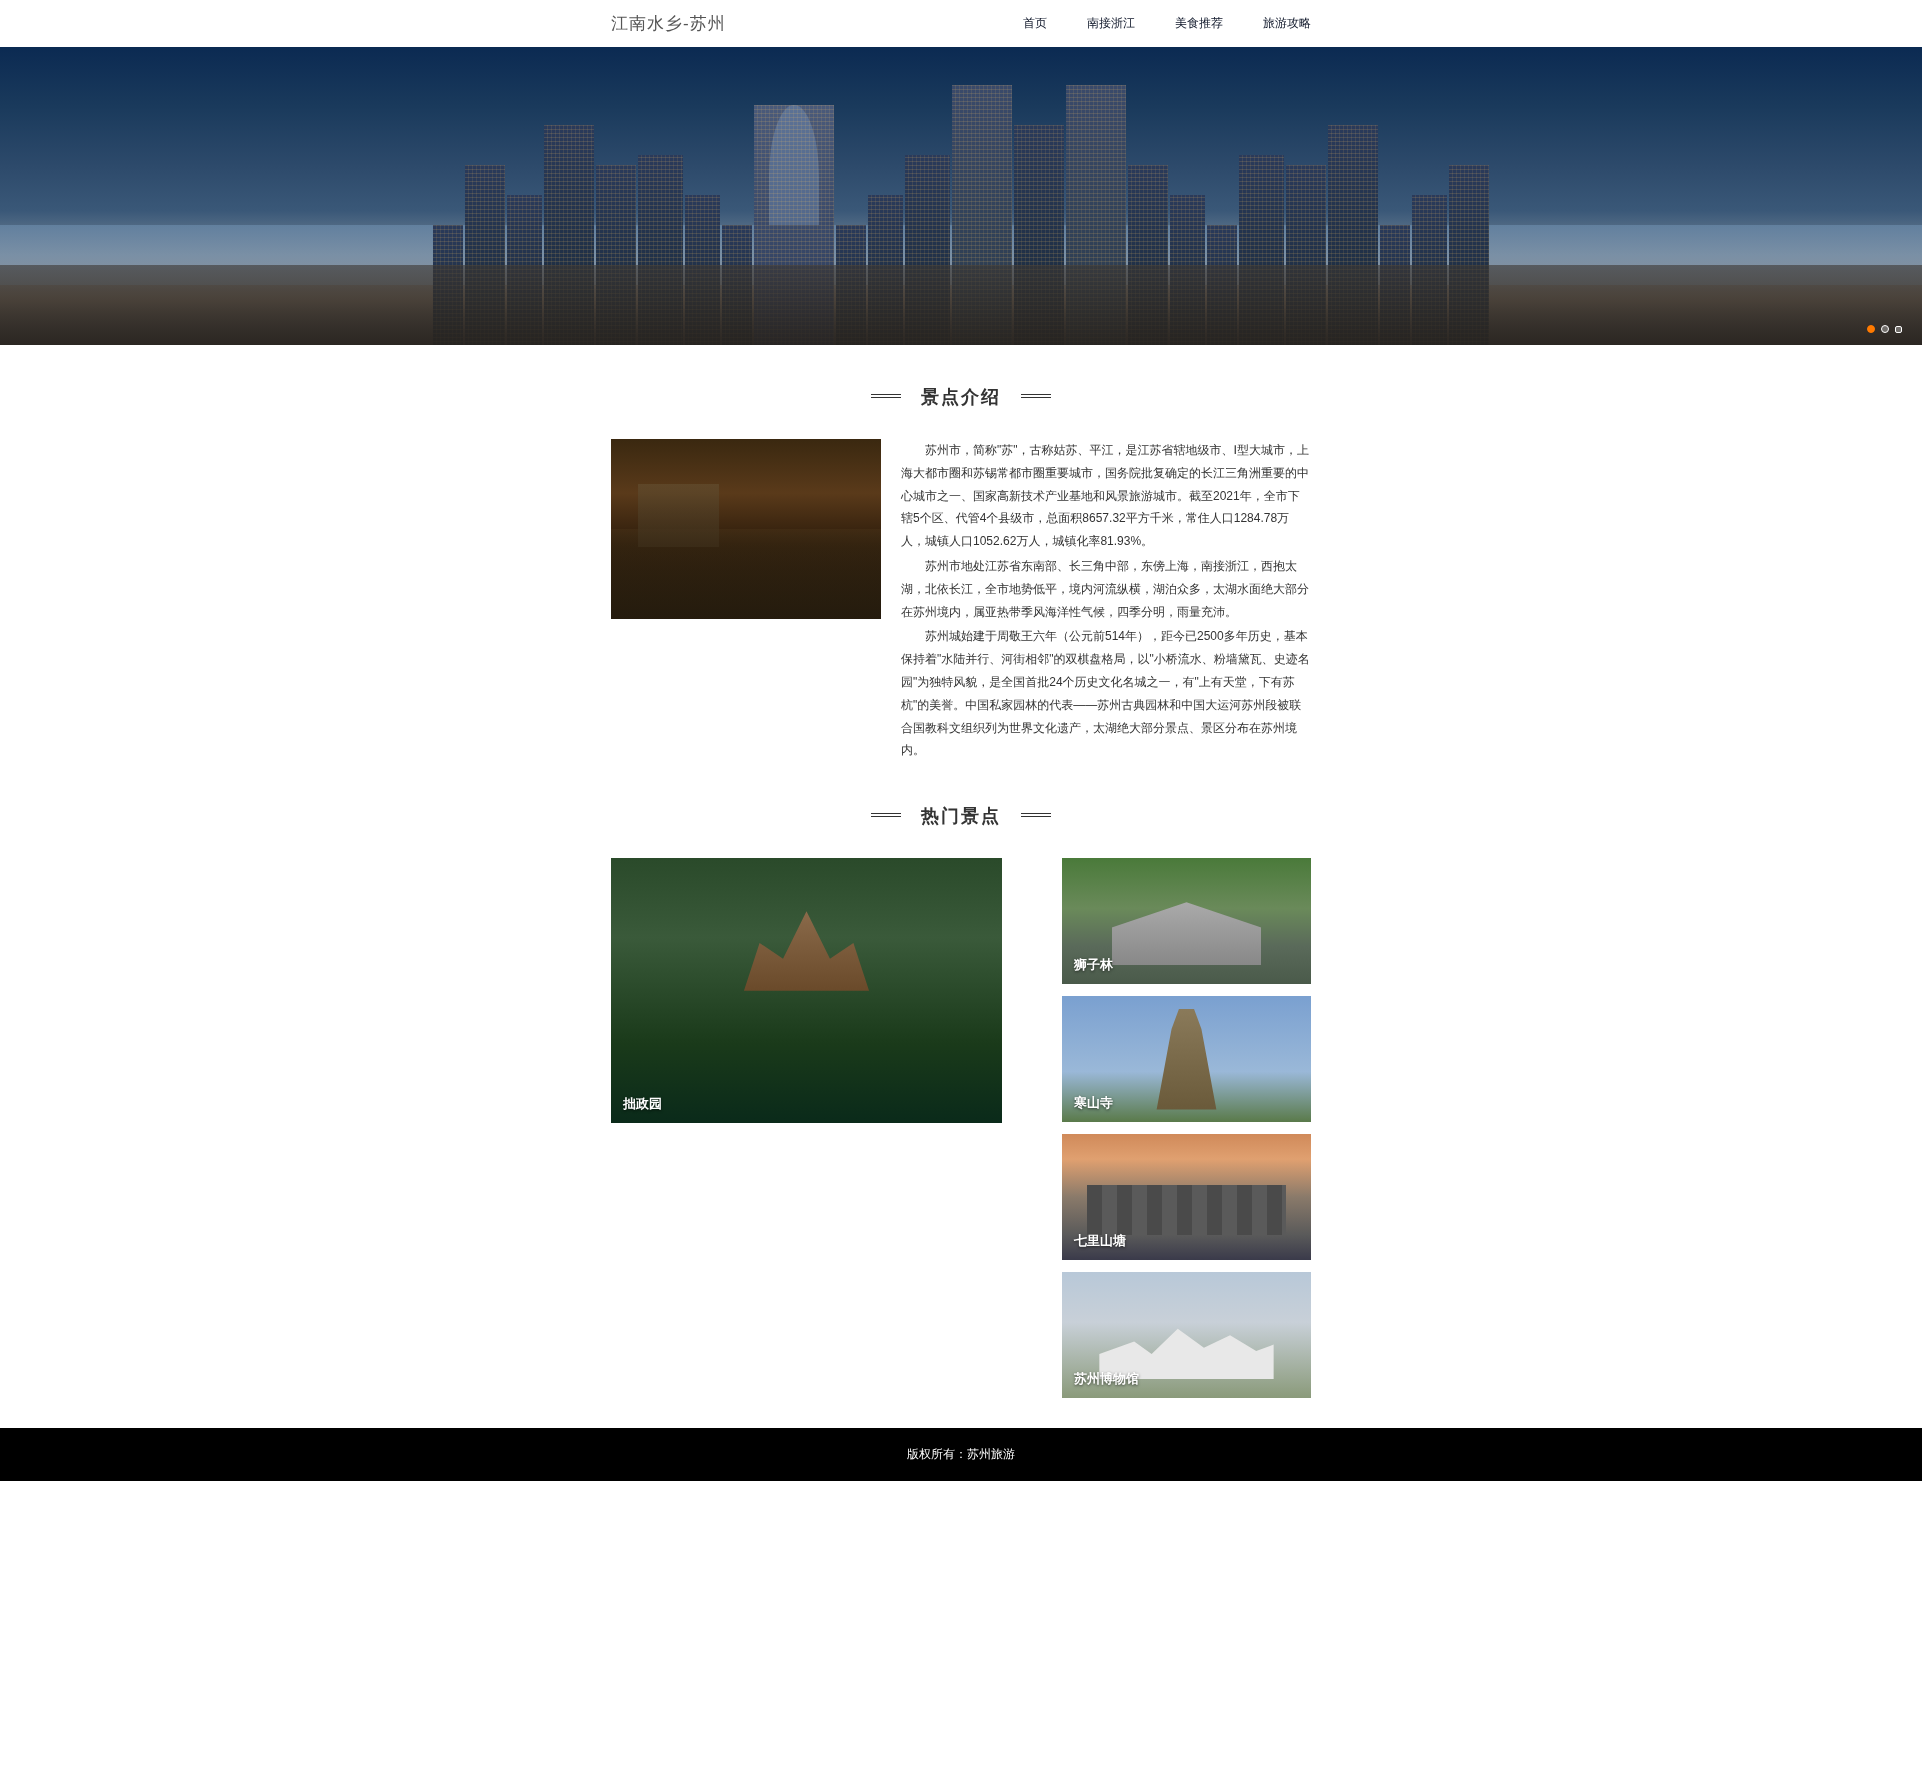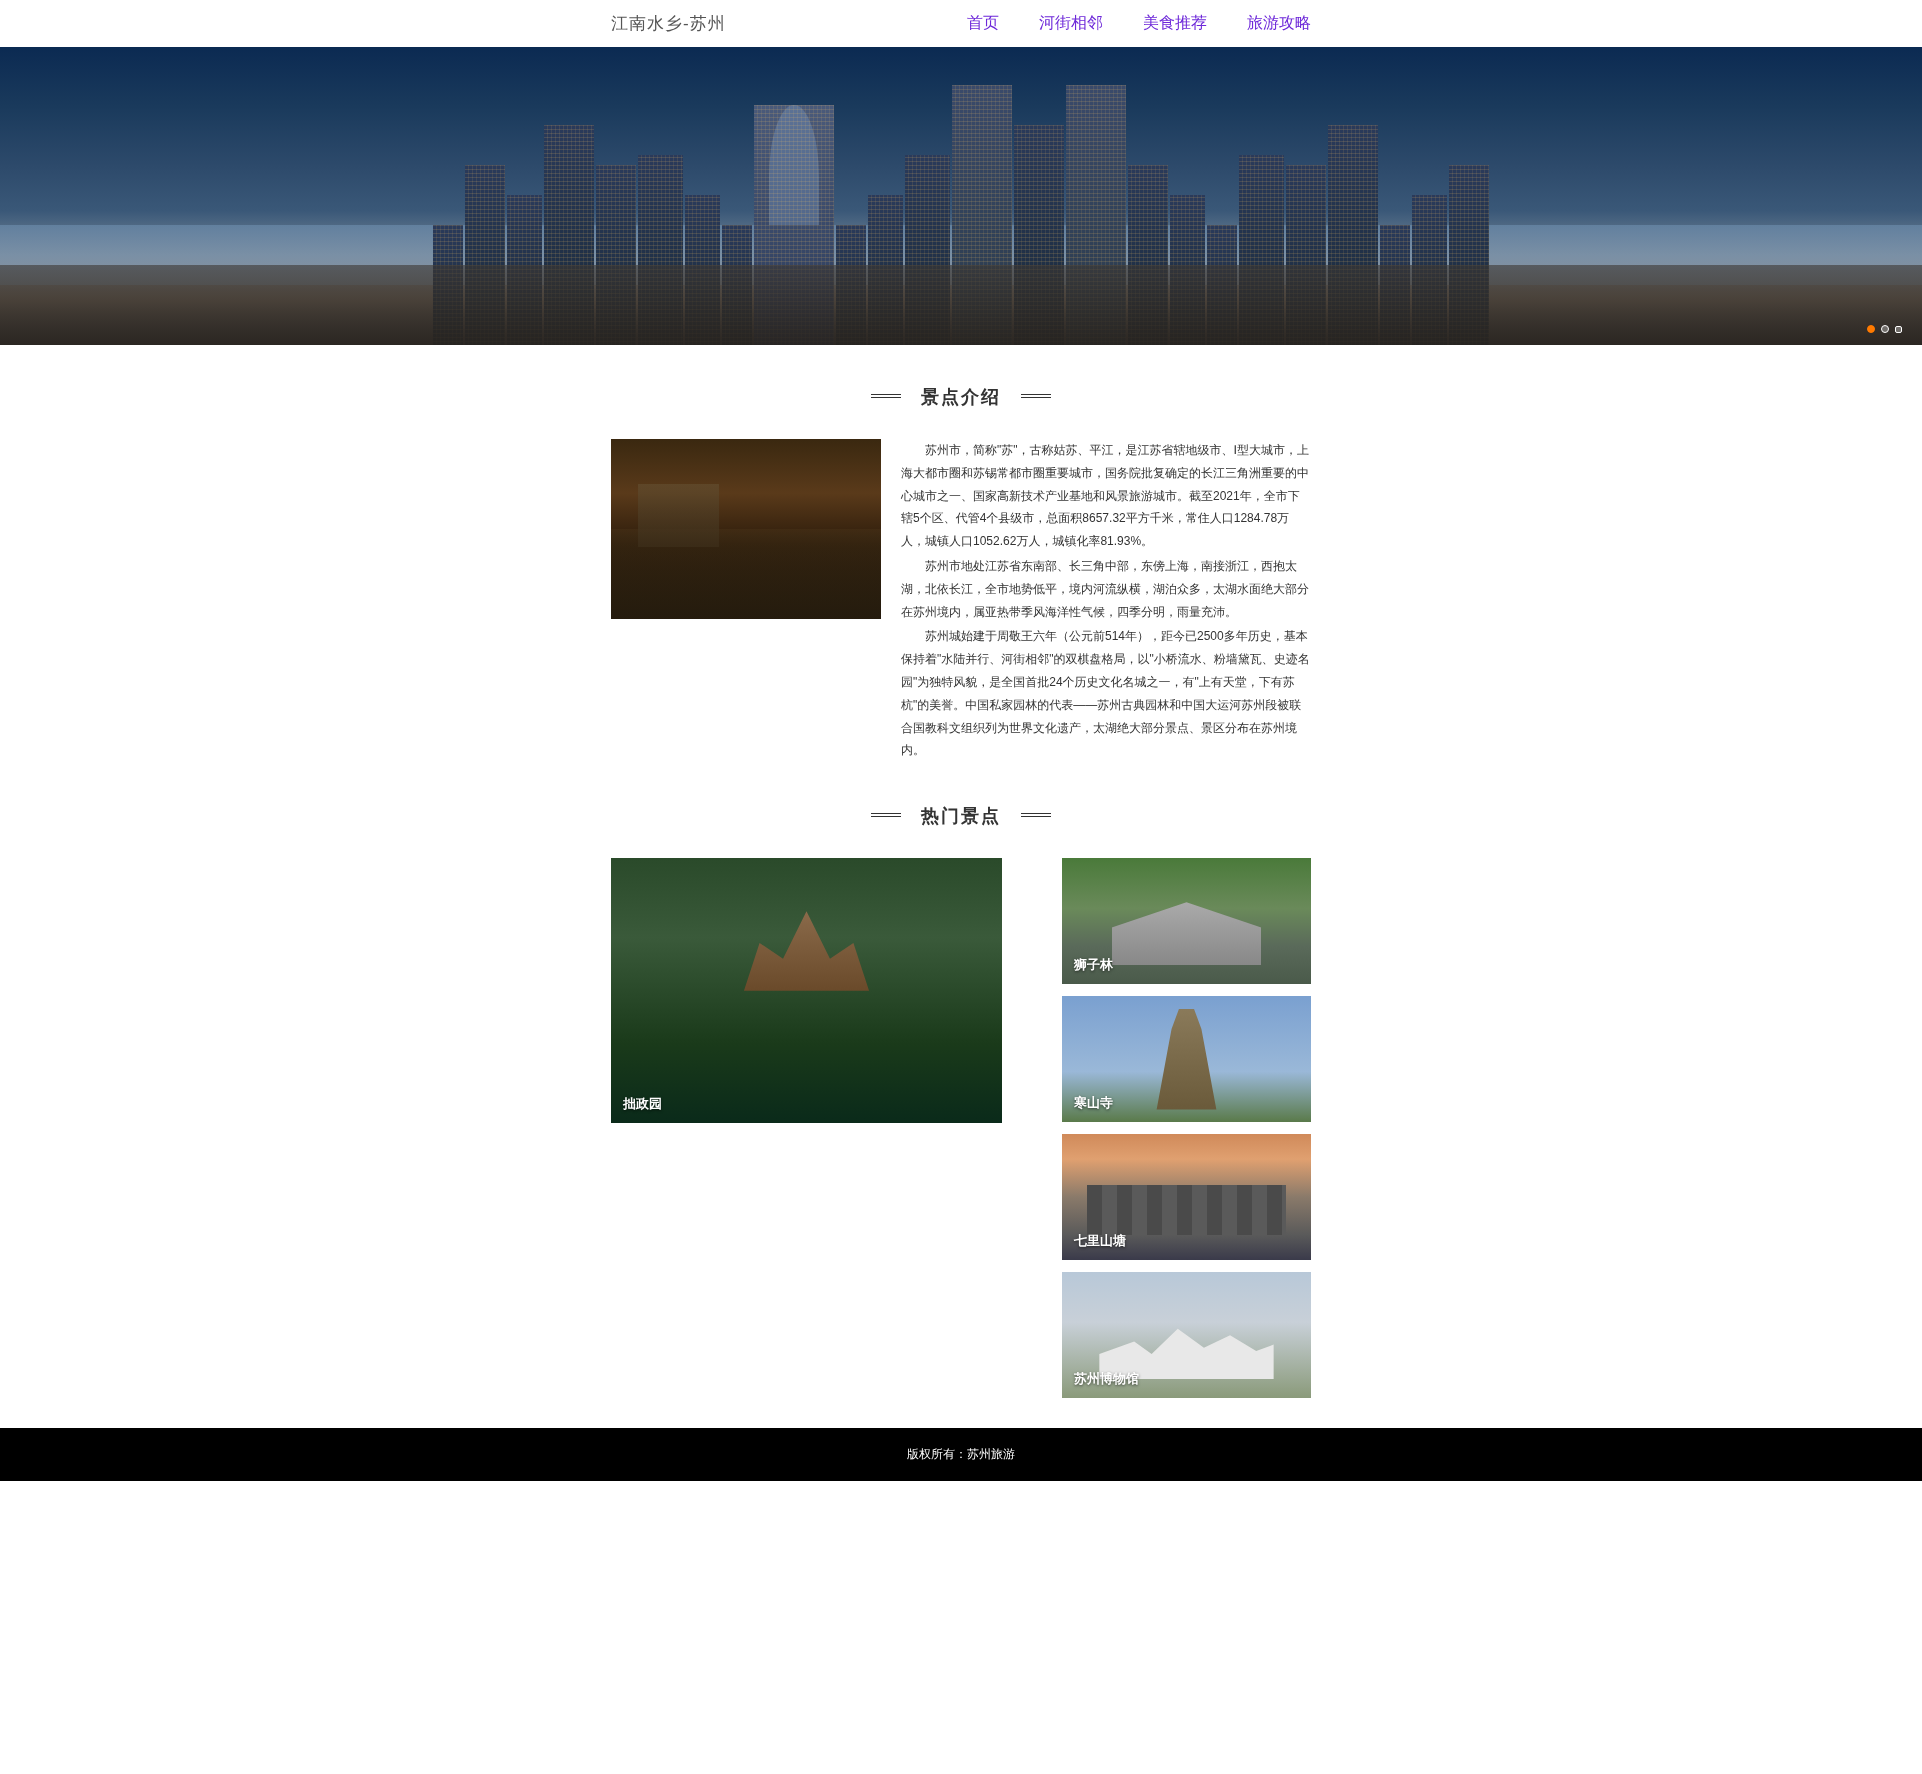--- a/index.html
+++ b/index.html
@@ -5,21 +5,21 @@
 * { margin: 0; padding: 0; box-sizing: border-box; }
 body { font-family: "Microsoft YaHei", "PingFang SC", sans-serif; color: #333; background: #fff; }
 
 .container { max-width: 720px; margin: 0 auto; padding: 0 10px; }
 
 
 .header { display: flex; justify-content: space-between; align-items: flex-start; padding: 12px 0; }
 .header-inner { max-width: 720px; margin: 0 auto; display: flex; justify-content: space-between; align-items: center; width: 100%; padding: 0 10px; }
 .logo { font-size: 17px; color: #555; letter-spacing: 1px; }
 .nav { display: flex; gap: 40px; }
-.nav a { text-decoration: none; color: #6d28d9; font-size: 16px; }
+.nav a { text-decoration: none; color: #0f172a; font-size: 12px; }
 
 
 .hero {
   height: 298px;
   position: relative;
   background: linear-gradient(to bottom, #0b2a52 0%, #1a3a5c 20%, #2d4a6b 40%, #3a5878 55%, #7a8a9a 70%, #8a7a6a 85%, #4a4a4a 100%);
   overflow: hidden;
 }
 .skyline {
   position: absolute; bottom: 0; left: 0; right: 0; height: 100%;
@@ -126,21 +126,21 @@
 .footer { background: #000; color: #fff; text-align: center; padding: 18px 0; font-size: 12px; margin-top: 7px; }
 </style>
 </head>
 <body>
 
 <div class="header">
   <div class="header-inner">
     <div class="logo">江南水乡-苏州</div>
     <nav class="nav">
       <a href="#">首页</a>
-      <a href="#">河街相邻</a>
+      <a href="#">南接浙江</a>
       <a href="#">美食推荐</a>
       <a href="#">旅游攻略</a>
     </nav>
   </div>
 </div>
 
 <div class="hero">
   <div class="water"></div>
   <div class="skyline">
     <div class="building b1"></div>

